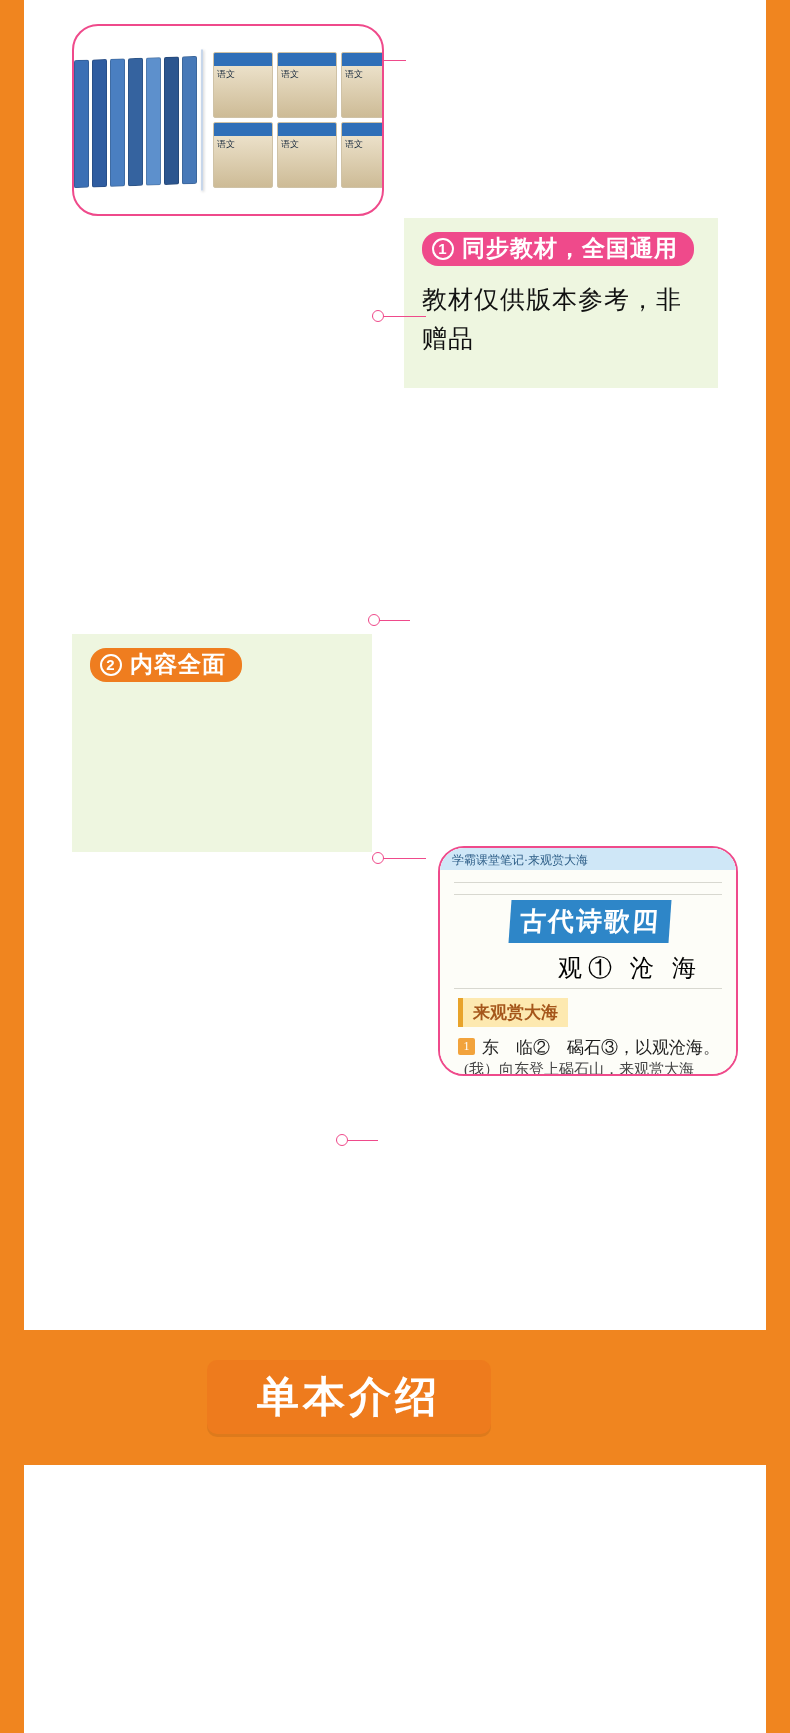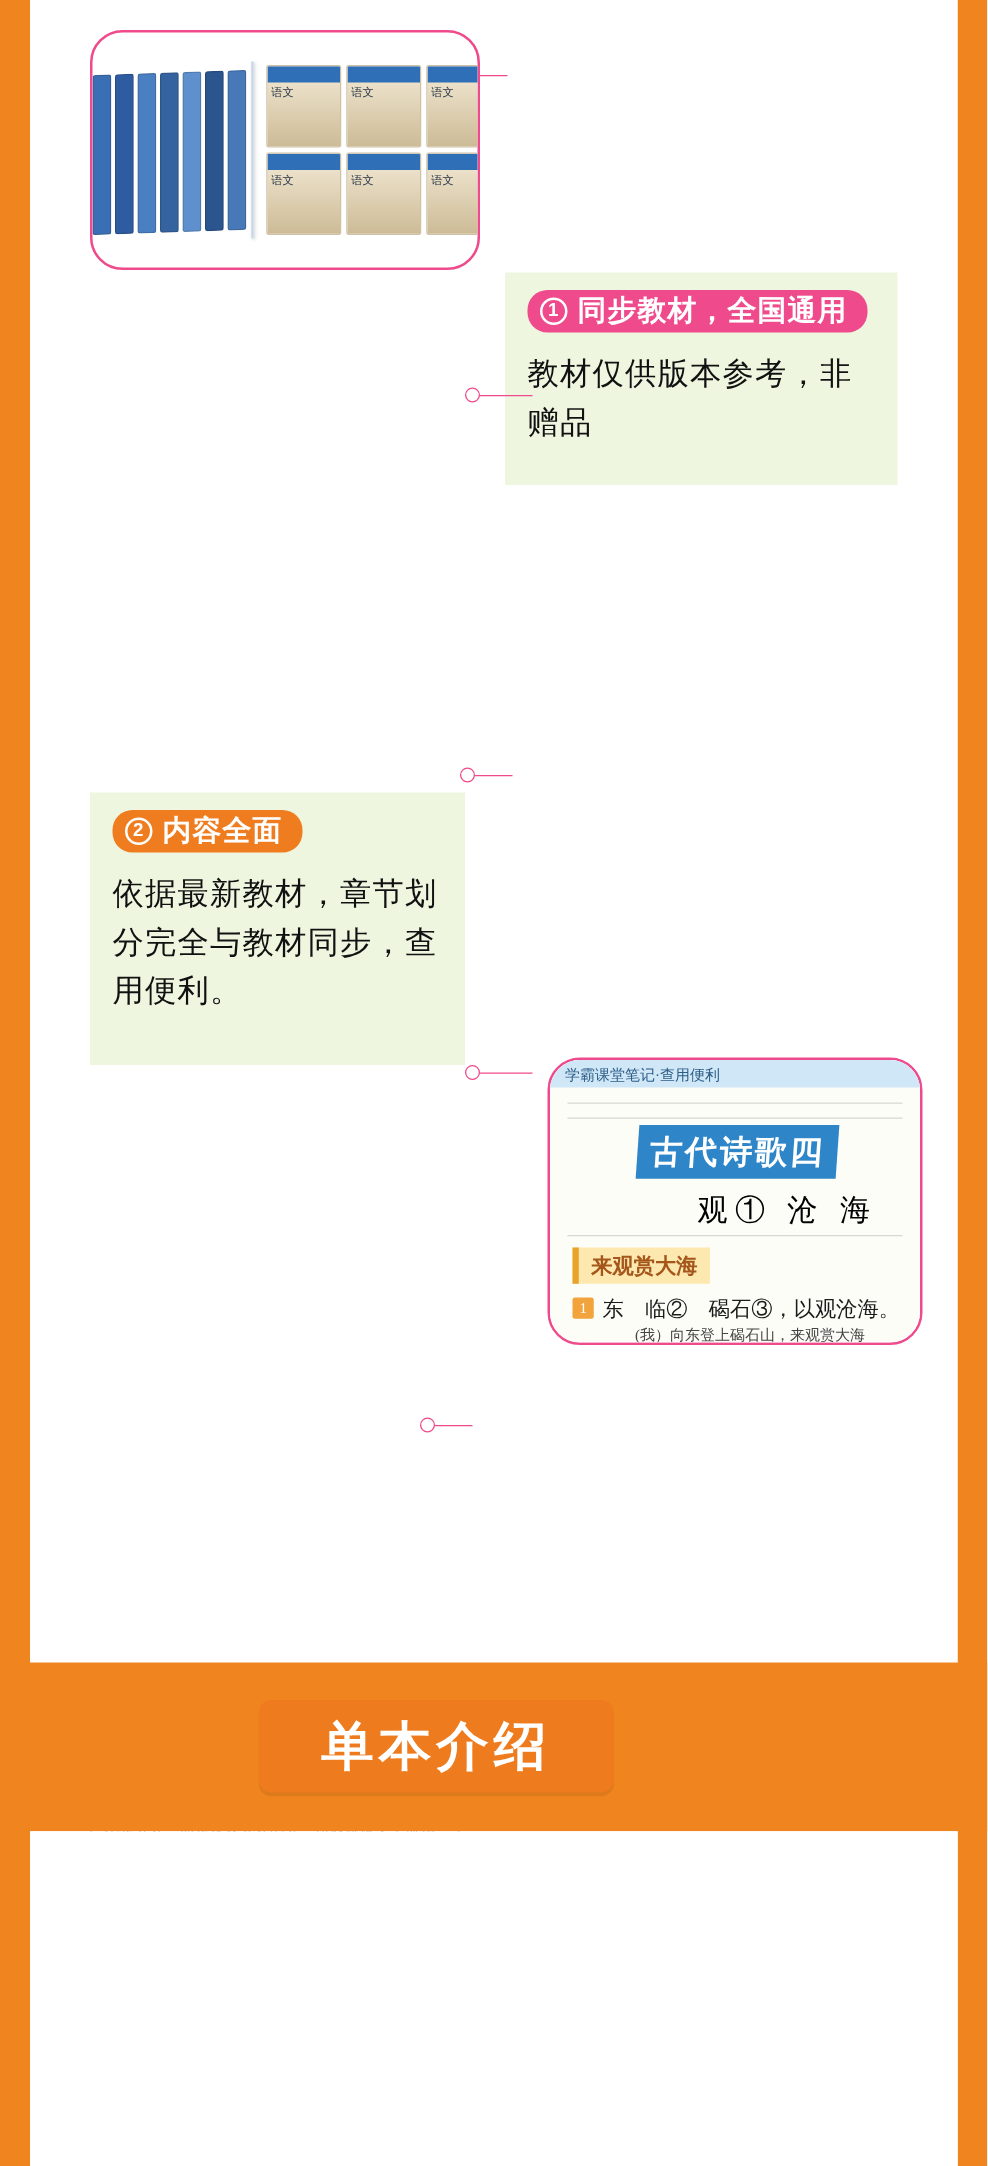--- a/index.html
+++ b/index.html
@@ -154,21 +154,21 @@
   .pm-sub{position:absolute;left:118px;top:104px;font-size:24px;color:#000000;letter-spacing:6px;}
   .pm-tag{
     position:absolute;left:18px;top:150px;background:#fde9b0;border-left:5px solid #e8a32a;
     font-size:17px;font-weight:bold;color:#a5561a;padding:3px 10px;
   }
   .pm-num{
     position:absolute;left:18px;top:190px;width:17px;height:17px;background:#f2a33c;color:#fff;
     font-size:12px;text-align:center;line-height:17px;border-radius:2px;
   }
   .pm-t1{position:absolute;left:42px;top:188px;font-size:17px;color:#1b1b1b;white-space:nowrap;}
-  .pm-t2{position:absolute;left:24px;top:212px;font-size:12px;color:#444;white-space:nowrap;margin-left:44px;}
+  .pm-t2{position:absolute;left:24px;top:212px;font-size:15px;color:#444;white-space:nowrap;}
 
   
   #b3-img{left:48px;top:548px;width:296px;height:200px;}
   #b3-txt{left:380px;top:552px;width:314px;height:196px;}
 
   .jy{position:absolute;inset:0;background:#fffdf6;padding:8px 10px;box-sizing:border-box;overflow:hidden;
       font-family:"Liberation Serif","DejaVu Serif",serif;}
   .jy-tag{
     display:inline-block;background:#fde9b0;border-left:4px solid #e8a32a;
     color:#a5561a;font-size:13px;font-weight:bold;padding:2px 8px;margin-bottom:4px;
@@ -255,28 +255,27 @@
         <span>同步教材，全国通用</span>
       </div>
       <div class="desc">教材仅供版本参考，非赠品</div>
     </div>
 
     <div class="textbox" id="b2-txt">
       <div class="badge" style="background:#ef7d1f">
         <span class="num">2</span>
         <span>内容全面</span>
       </div>
-      <div class="desc">依据最新教材，章节划分完全与教材同步，查用便利。</div>
     </div>
     <div class="conn" style="left:348px;top:316px;width:54px;"></div>
     <div class="dot" style="left:348px;top:310px;"></div>
 
     <div class="imgbox" id="b2-img">
       <div class="page-mock">
-        <div class="pm-top">学霸课堂笔记·查用便利</div>
+        <div class="pm-top">学霸课堂笔记·来观赏大海</div>
         <div class="pm-line" style="top:34px;"></div>
         <div class="pm-line" style="top:46px;"></div>
         <div class="pm-title">古代诗歌四</div>
         <div class="pm-sub">观① 沧 海</div>
         <div class="pm-line" style="top:140px;"></div>
         <div class="pm-tag">来观赏大海</div>
         <div class="pm-num">1</div>
         <div class="pm-t1">东　临②　碣石③，以观沧海。</div>
         <div class="pm-t2">(我）向东登上碣石山，来观赏大海</div>
       </div>

